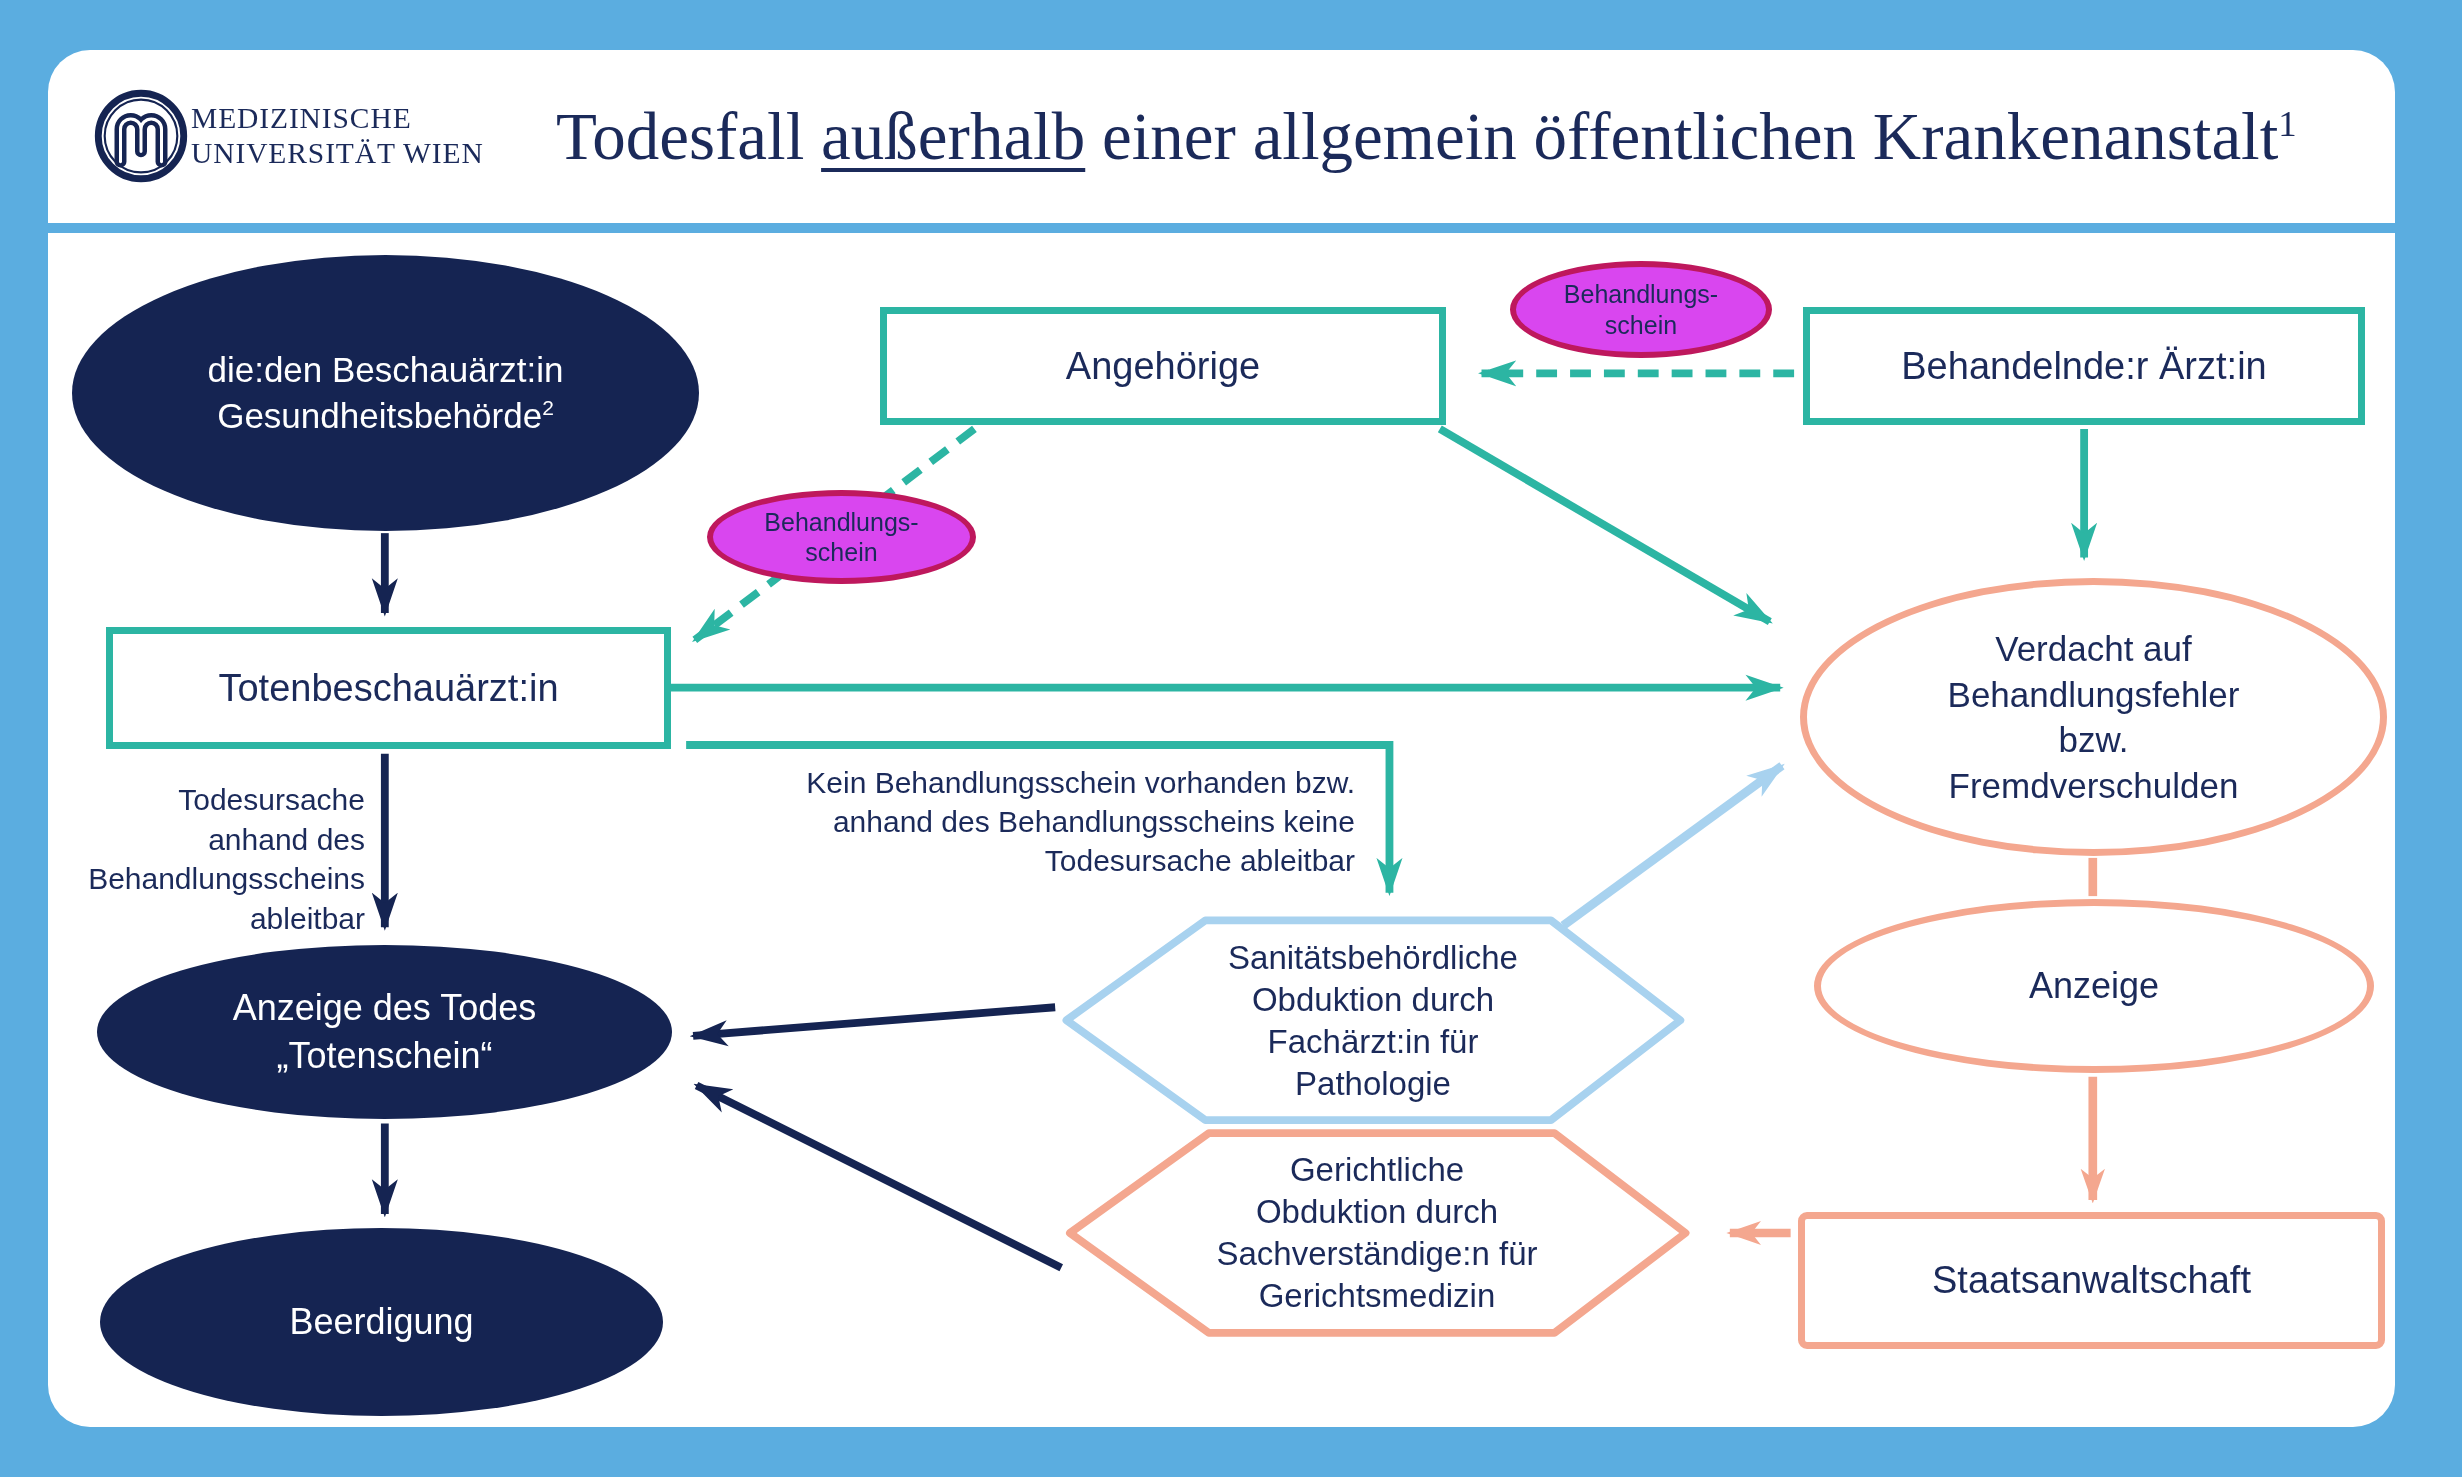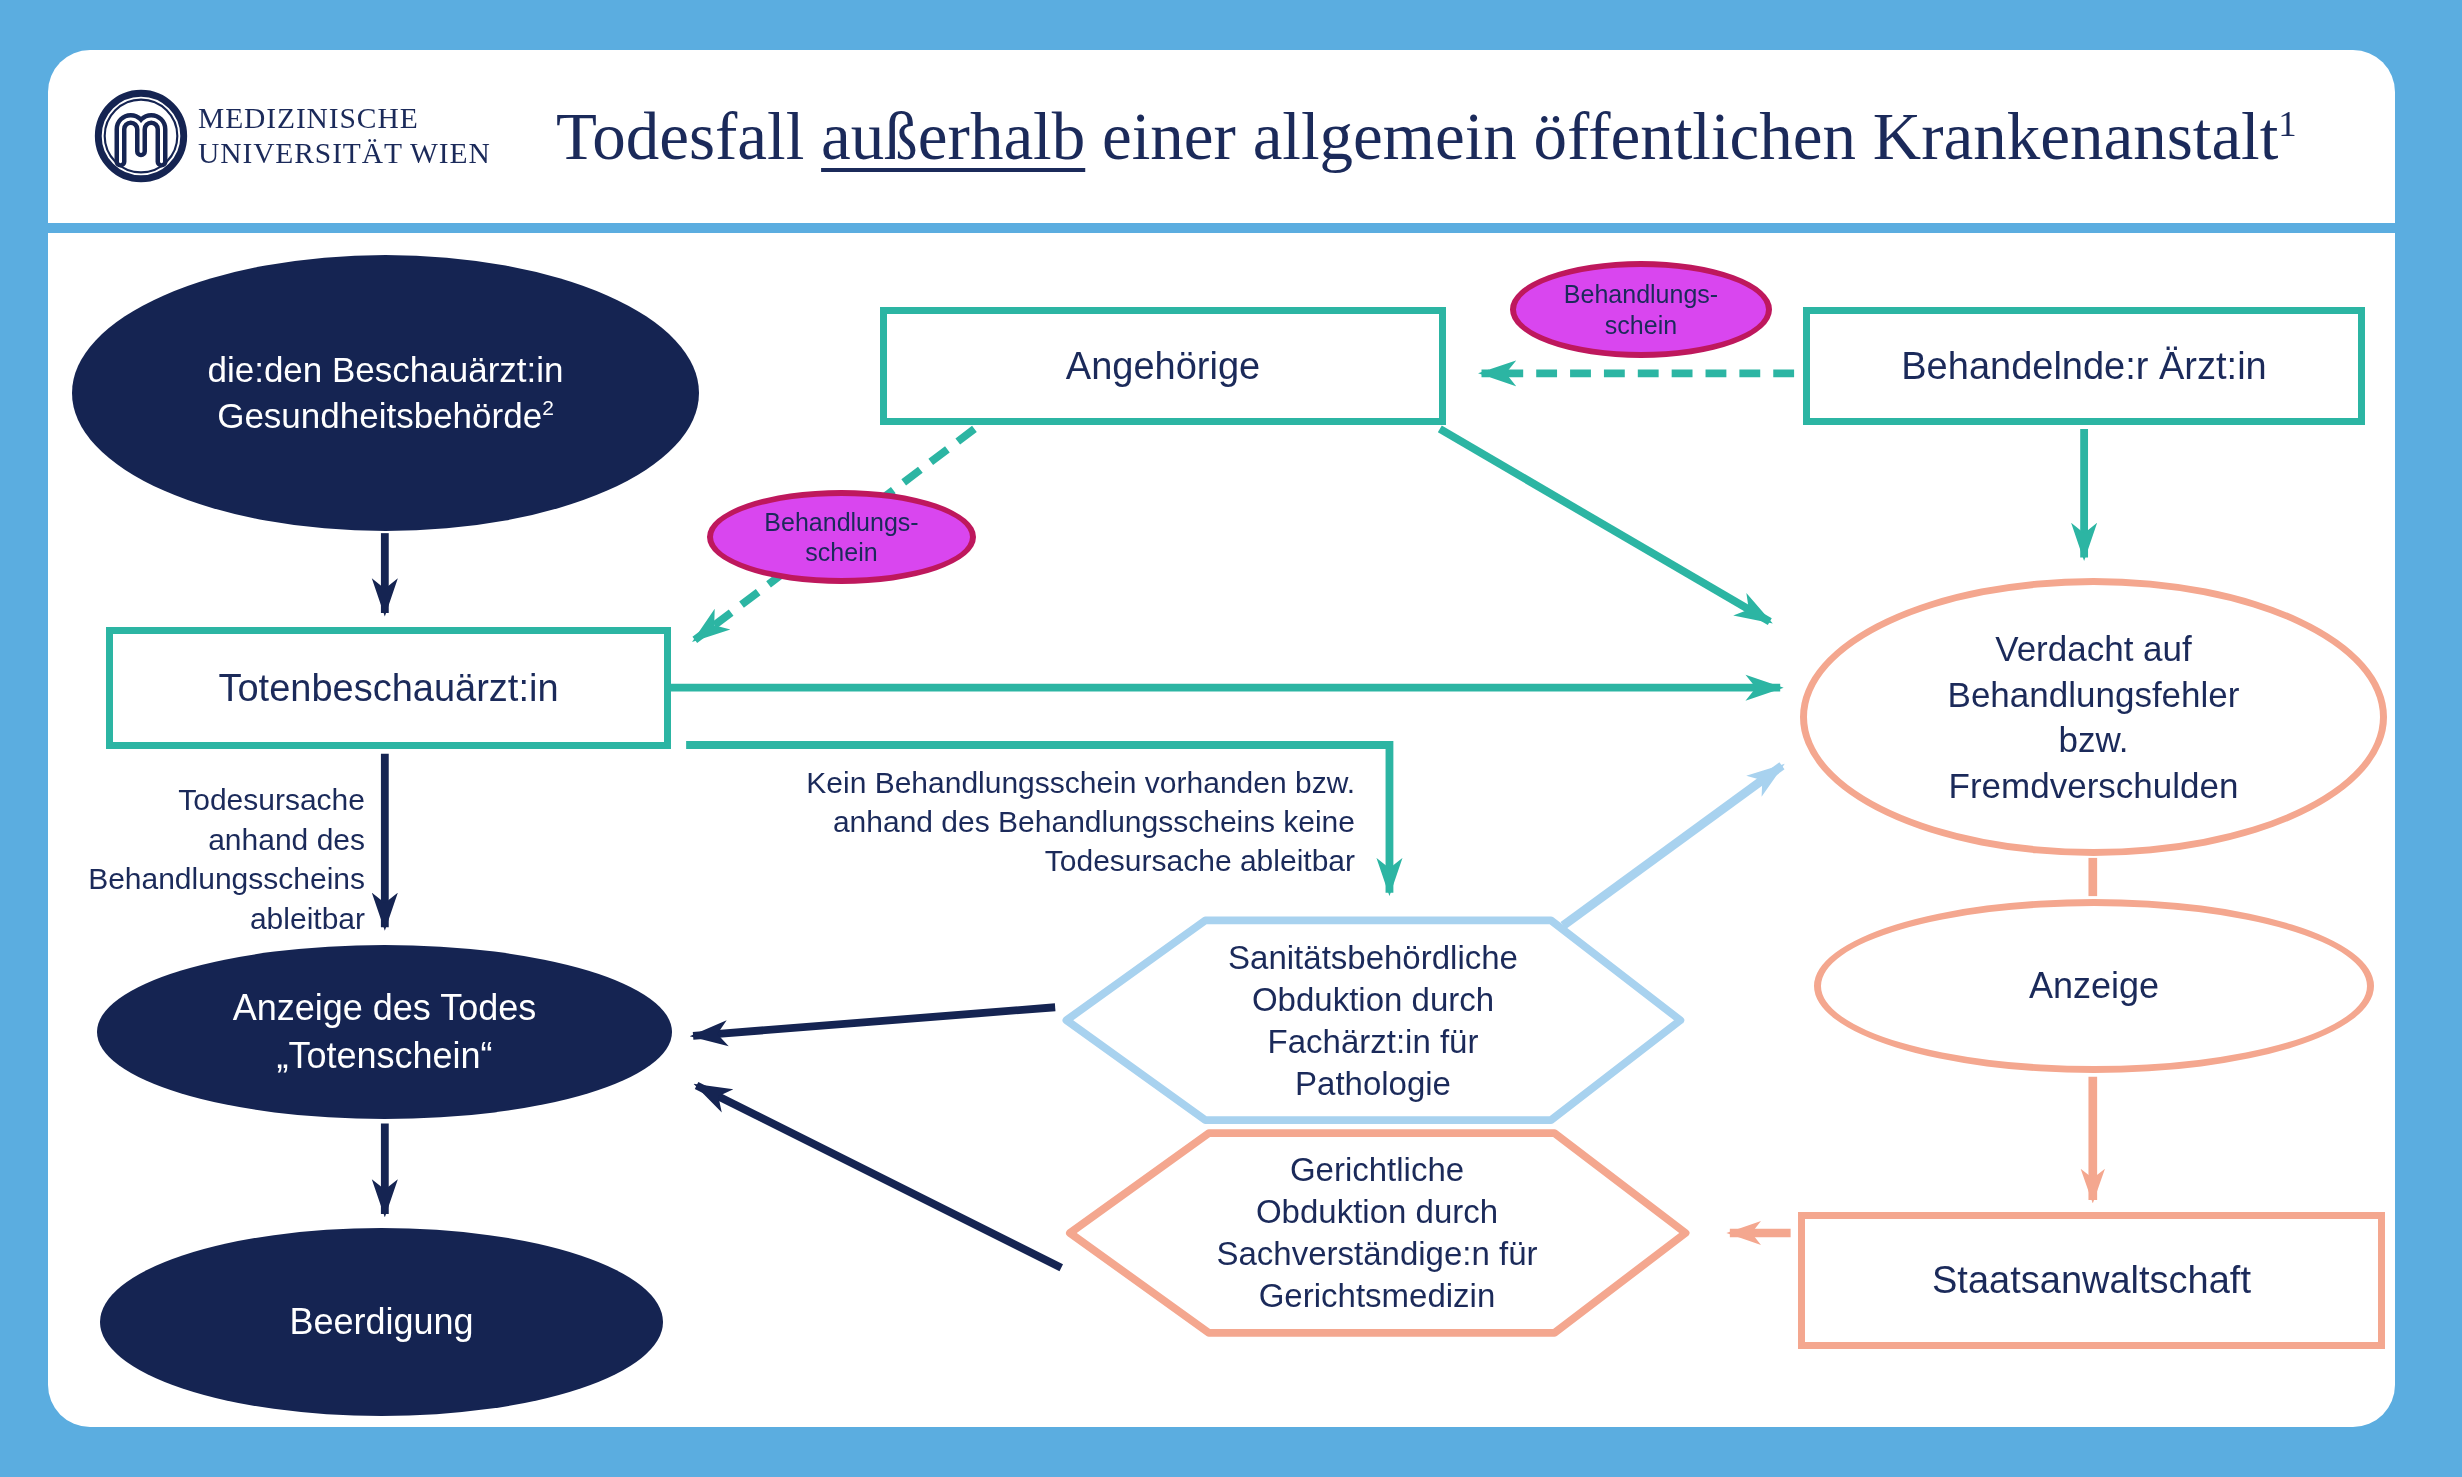--- a/index.html
+++ b/index.html
@@ -13,21 +13,21 @@
   
   .panel-header{
     left:48px;top:50px;width:2347px;height:173px;
     background:#ffffff;border-radius:42px 42px 0 0;
   }
   .panel-body{
     left:48px;top:233px;width:2347px;height:1194px;
     background:#ffffff;border-radius:0 0 42px 42px;
   }
   
-  .logo-wrap{left:94px;top:89px;display:flex;align-items:center;gap:10px;}
+  .logo-wrap{left:94px;top:89px;display:flex;align-items:center;gap:3px;}
   .logo-text{
     font-family:"Liberation Serif", serif;
     font-size:29.5px;line-height:1.18;letter-spacing:0.9px;
     color:#1B2A5A;white-space:nowrap;
   }
   .title{
     left:556px;top:80px;width:1833px;height:113px;
     display:flex;align-items:center;justify-content:flex-start;
     font-family:"Liberation Serif", serif;
     font-size:67px;color:#1B2A5A;white-space:nowrap;
@@ -199,21 +199,21 @@
     <span class="ln">Behandlungsfehler</span>
     <span class="ln">bzw.</span>
     <span class="ln">Fremdverschulden</span>
   </div>
 </div>
 
 <div class="abs node ellipse-salmon" style="left:1814px;top:899px;width:560px;height:174px;border-width:7px;font-size:36px;">
   <span>Anzeige</span>
 </div>
 
-<div class="abs node box-salmon" style="left:1798px;top:1212px;width:587px;height:137px;">
+<div class="abs node box-salmon" style="left:1798px;top:1212px;width:587px;height:137px;border-radius:9px;">
   <span>Staatsanwaltschaft</span>
 </div>
 
 <div class="abs node hex-text" style="left:1130px;top:921px;width:486px;height:200px;">
   <div>
     <span class="ln">Sanitätsbehördliche</span>
     <span class="ln">Obduktion durch</span>
     <span class="ln">Fachärzt:in für</span>
     <span class="ln">Pathologie</span>
   </div>

